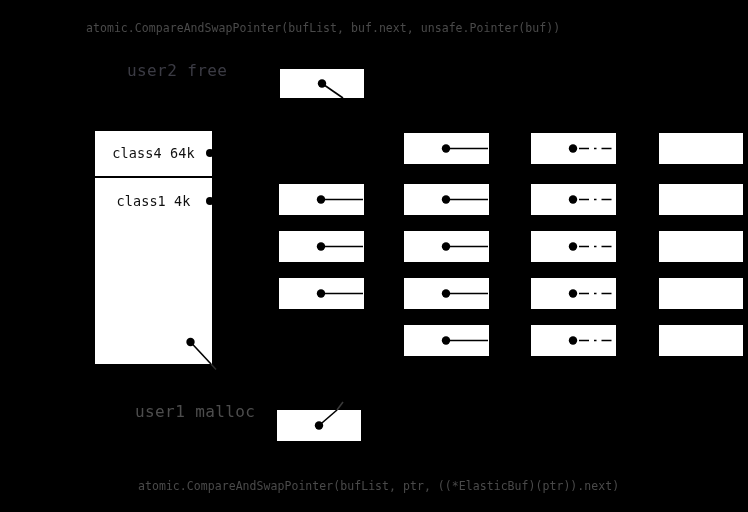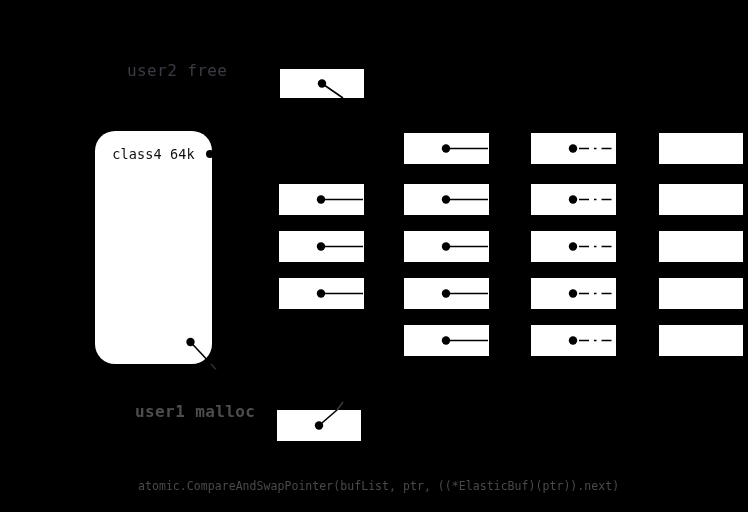--- a/index.html
+++ b/index.html
@@ -23,25 +23,25 @@
   #bottom-code{left:90px;top:479px;margin-left:48px;}
 
   .user-label{
     position:absolute;
     font-size:16px;
     line-height:15px;
     white-space:pre;
     letter-spacing:0.4px;
   }
   #user2-label{left:127px;top:63px;color:#3b3b44;}
-  #user1-label{left:135px;top:404px;color:#4d4d4d;font-weight:bold;}
+  #user1-label{left:135px;top:404px;color:#4d4d4d;font-weight:normal;}
 
   #size-table{
     position:absolute;left:95px;top:131px;
-    width:117px;height:233px;background:#fff;border-radius:20px;
+    width:117px;height:233px;background:#fff;
   }
   .size-row{
     position:relative;
     height:46.6px;
     box-sizing:border-box;
     border-bottom:2px solid #000;
     display:flex;align-items:center;justify-content:center;
   }
   .size-row:last-child{border-bottom:none;}
   .size-label{
@@ -59,28 +59,33 @@
   #class1-head-overlay{
     position:absolute;left:95px;top:131px;overflow:visible;
     pointer-events:none;
   }
 </style>
 </head>
 <body>
 
 <div id="canvas">
 
+  <div id="top-code" class="code">atomic.CompareAndSwapPointer(bufList, buf.next, unsafe.Pointer(buf))</div>
 
   <div id="user2-label" class="user-label">user2 free</div>
 
   <div id="size-table">
       <div class="size-row">
         <span class="size-label">class4 64k</span>
         <span class="row-dot"></span>
       </div>
+      <div class="size-row">
+        <span class="size-label">class1 4k</span>
+        <span class="row-dot"></span>
+      </div>
     </div>
 
   <svg id="class1-head-overlay" width="125" height="240" viewBox="0 0 125 240">
     <circle cx="95.5" cy="211" r="4.2" fill="#000"></circle>
     <line x1="95.5" y1="211" x2="116" y2="233" stroke="#000" stroke-width="1.6"></line>
     <line x1="116" y1="233" x2="121" y2="238.5" stroke="#2e2e2e" stroke-width="1.5"></line>
   </svg>
 
   <div id="user1-label" class="user-label">user1 malloc</div>
 

